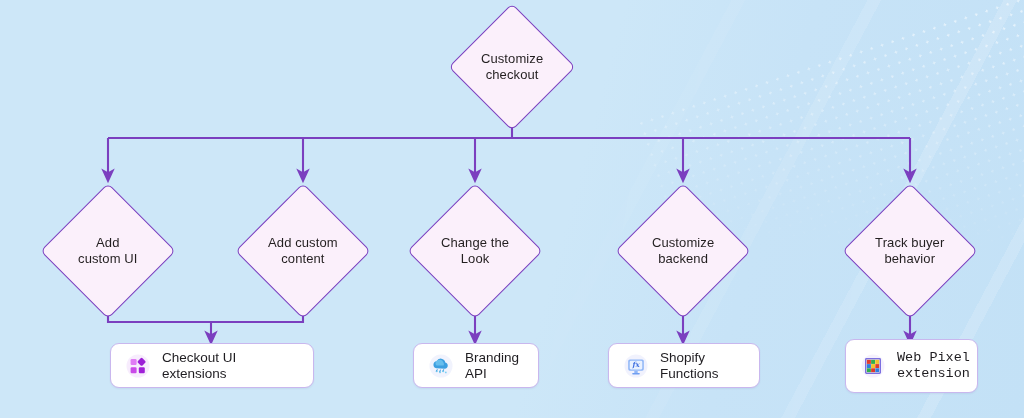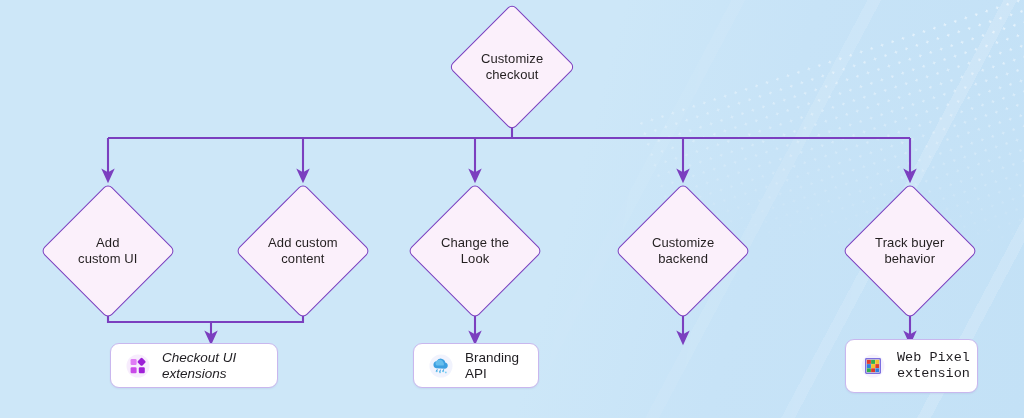--- a/index.html
+++ b/index.html
@@ -165,21 +165,21 @@
   <div class="diamond" style="left:635px; top:203px; width:96px; height:96px;">
     <span class="dlabel">Customize
 backend</span>
   </div>
 
   <div class="diamond" style="left:862px; top:203px; width:96px; height:96px;">
     <span class="dlabel">Track buyer
 behavior</span>
   </div>
 
-  <div class="box" style="left:110px; top:343px; width:168px; height:45px;font-style:italic;">
+  <div class="box" style="left:110px; top:343px; width:204px; height:45px;">
     <span class="icon-wrap">
       <svg width="24" height="24" viewBox="0 0 24 24">
         <circle cx="12" cy="12" r="11.5" fill="#f6e9fd" opacity="0.85"></circle>
         <rect x="4.6" y="5" width="6" height="6" rx="1.2" fill="#e07bf5"></rect>
         <rect x="4.6" y="13.2" width="6" height="6" rx="1.2" fill="#c94ae8"></rect>
         <rect x="12.8" y="13.2" width="6" height="6" rx="1.2" fill="#a020d8"></rect>
         <rect x="12.4" y="4.6" width="6.4" height="6.4" rx="1.3" fill="#9b1fd6" transform="rotate(45 15.6 7.8)"></rect>
       </svg>
     </span>
     <span class="blabel">Checkout UI extensions</span>
@@ -200,20 +200,33 @@
         <g stroke="#3d9fe0" stroke-width="1" stroke-linecap="round">
           <path d="M8.2,15.6 L7.5,17"></path>
           <path d="M11.4,16 L10.8,17.6"></path>
           <path d="M14.6,15.6 L14,17"></path>
         </g>
       </svg>
     </span>
     <span class="blabel">Branding API</span>
   </div>
 
+  <div class="box" style="left:608px; top:343px; width:152px; height:45px;">
+    <span class="icon-wrap">
+      <svg width="24" height="24" viewBox="0 0 24 24">
+        <circle cx="12" cy="12" r="11.5" fill="#eef0fd" opacity="0.85"></circle>
+        <rect x="4.2" y="5.4" width="15.6" height="11.4" rx="1.7" fill="#8fb6f7"></rect>
+        <rect x="5.7" y="6.8" width="12.6" height="8.6" rx="1.1" fill="#e9f1ff"></rect>
+        <rect x="10.3" y="16.8" width="3.4" height="2.4" fill="#8fb6f7"></rect>
+        <rect x="8.2" y="19" width="7.6" height="1.5" rx="0.7" fill="#6f9ef2"></rect>
+        <text x="12" y="13.2" font-family="DejaVu Serif, serif" font-size="7" font-style="italic" font-weight="bold" fill="#3f6fe0" text-anchor="middle">fx</text>
+      </svg>
+    </span>
+    <span class="blabel">Shopify Functions</span>
+  </div>
 
   <div class="box" style="left:845px; top:339px; width:133px; height:54px;font-family:Liberation Mono, monospace;">
     <span class="icon-wrap">
       <svg width="24" height="24" viewBox="0 0 24 24">
         <circle cx="12" cy="12" r="11.5" fill="#f3eefd" opacity="0.85"></circle>
         <rect x="4" y="4" width="16" height="16" rx="1.4" fill="#7b6fe0"></rect>
         <rect x="5.4" y="5.4" width="13.2" height="13.2" fill="#f3f0e0"></rect>
         <rect x="5.9" y="5.9" width="4" height="4" fill="#e03b2e"></rect>
         <rect x="10.1" y="5.9" width="4" height="4" fill="#2fae4e"></rect>
         <rect x="14.3" y="5.9" width="3.8" height="4" fill="#f2c32c"></rect>

